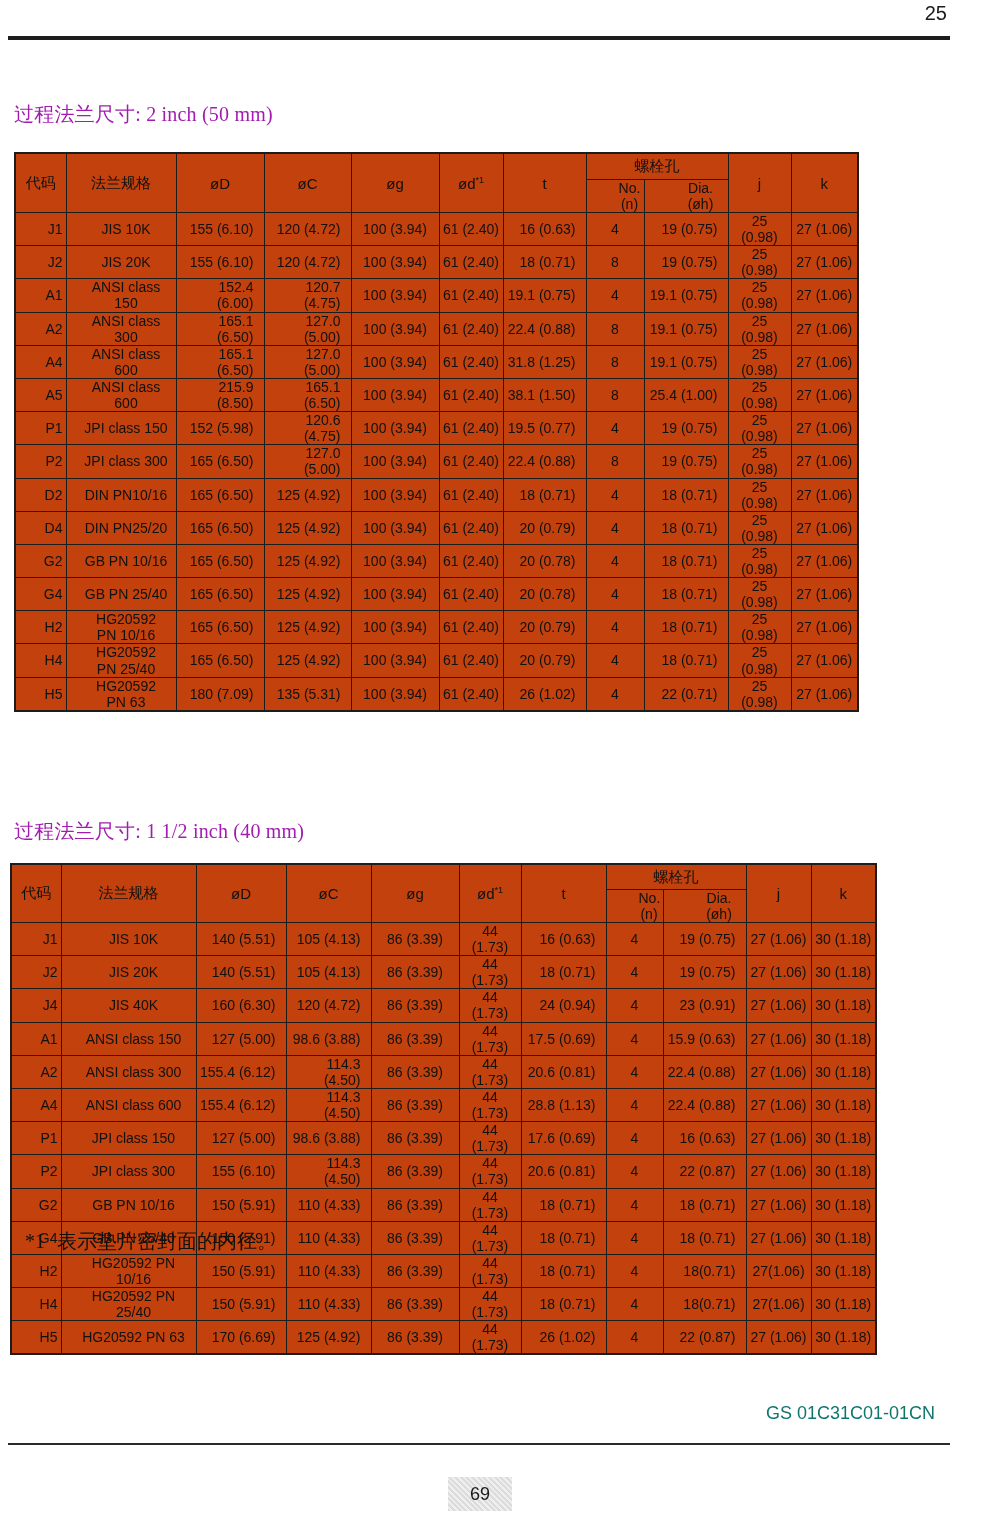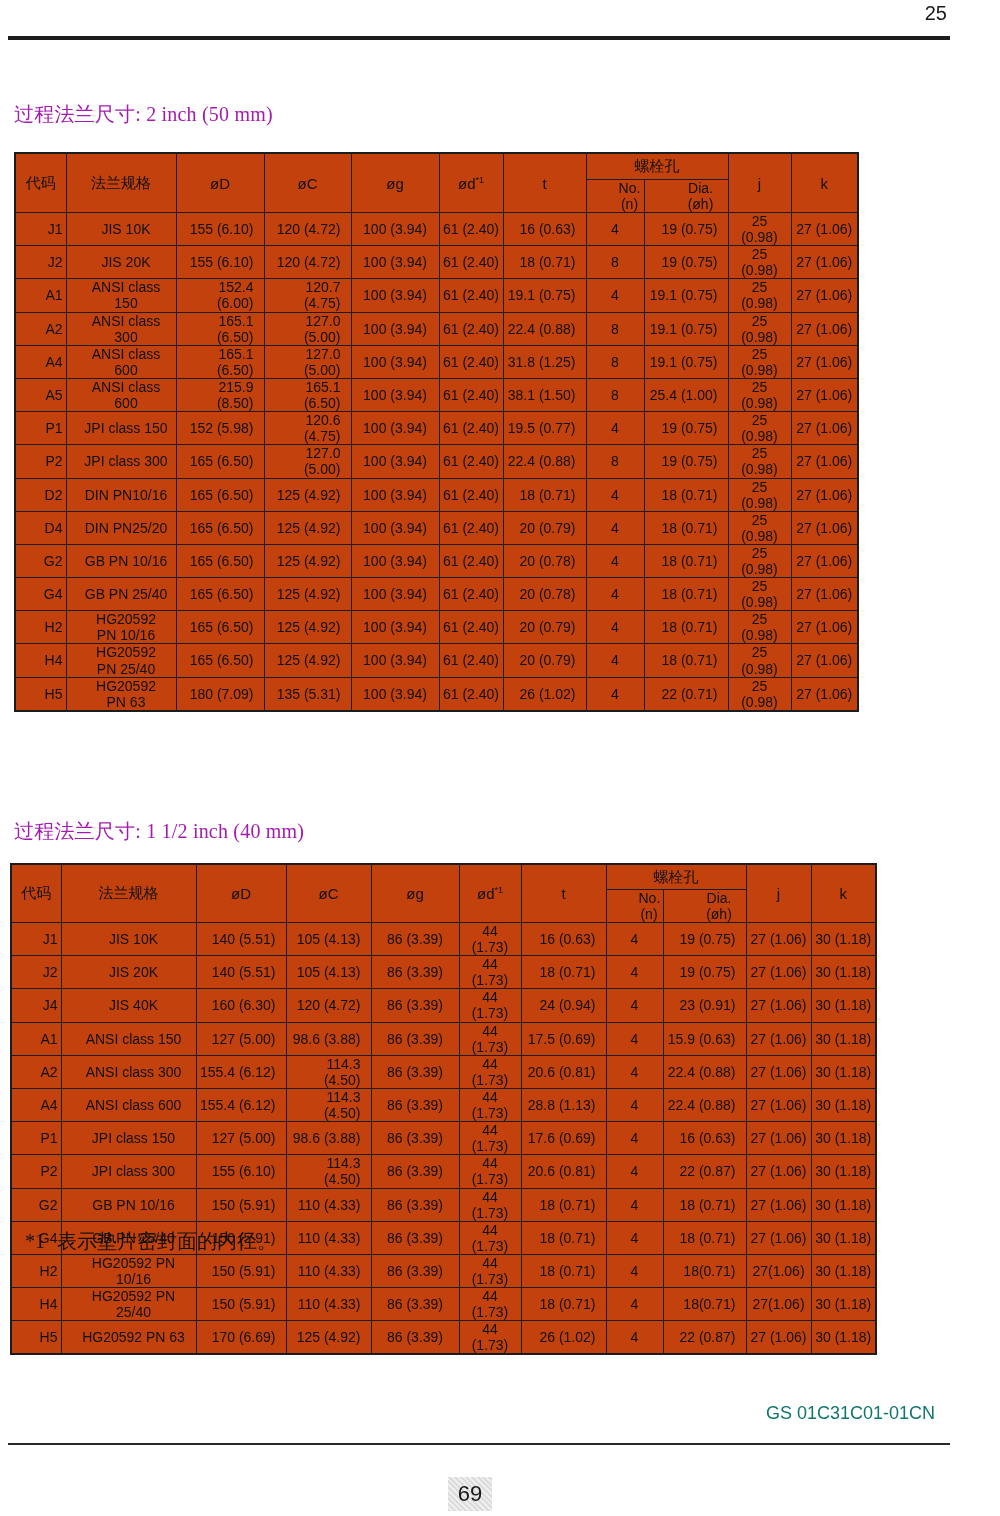--- a/index.html
+++ b/index.html
@@ -51,24 +51,24 @@
   #footnote {
     left:25px; top:1228px; font-family:"Liberation Serif", serif;
     font-size:20px; color:#111;
   }
   #footnote .fn-marker { margin-right:12px; }
 
   
   #footer-rule { top:1443px; left:8px; width:942px; height:2px; background:#2a2a2a; }
   #doc-code { top:1403px; right:65px; font-size:18px; color:#0f766e; }
   #page-num-bottom {
-    top:1477px; left:448px; width:44px; height:34px;
+    top:1477px; left:448px; width:64px; height:34px;
     background:repeating-linear-gradient(45deg,#dcdcdc 0 2px,#efefef 2px 4px);
     display:flex; align-items:center; justify-content:center;
-    font-size:22px; color:#1a1a1a;
+    font-size:18px; color:#1a1a1a;
   }
 </style>
 </head>
 <body>
 
 <div class="abs" id="page-num-top">25</div>
 <div class="abs" id="top-rule"></div>
 
 <div class="abs section-title" id="title-1">过程法兰尺寸: 2 inch (50 mm)</div>
 

